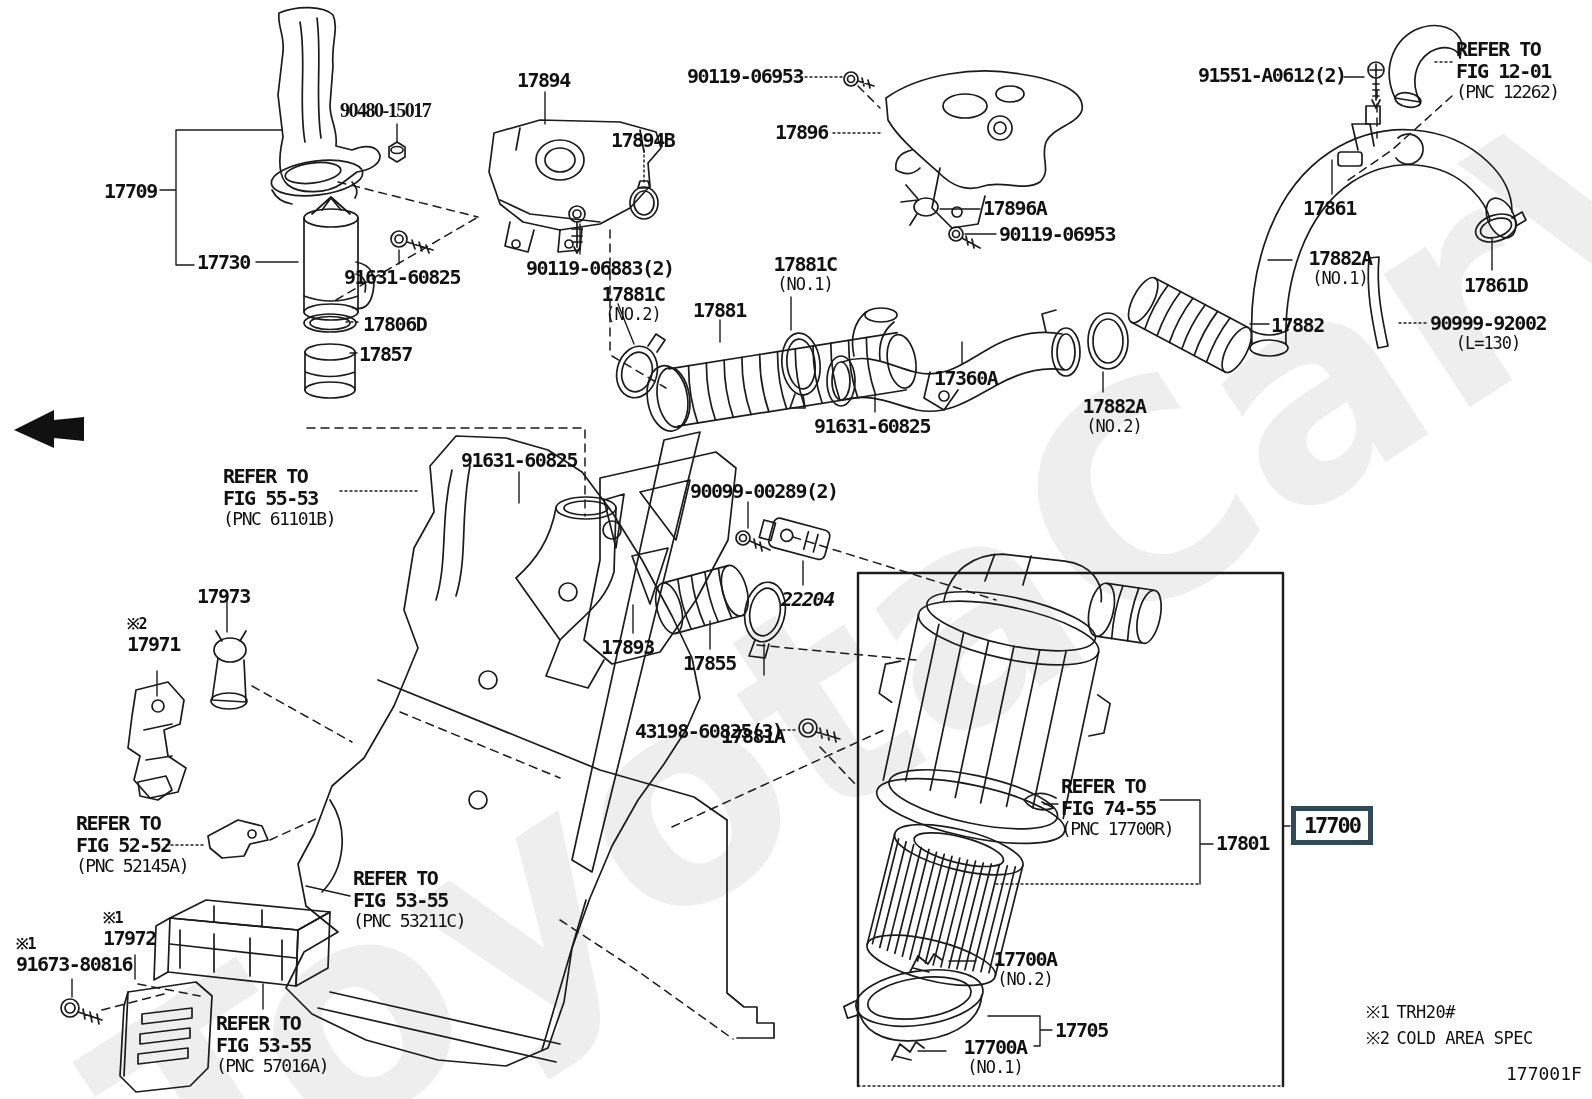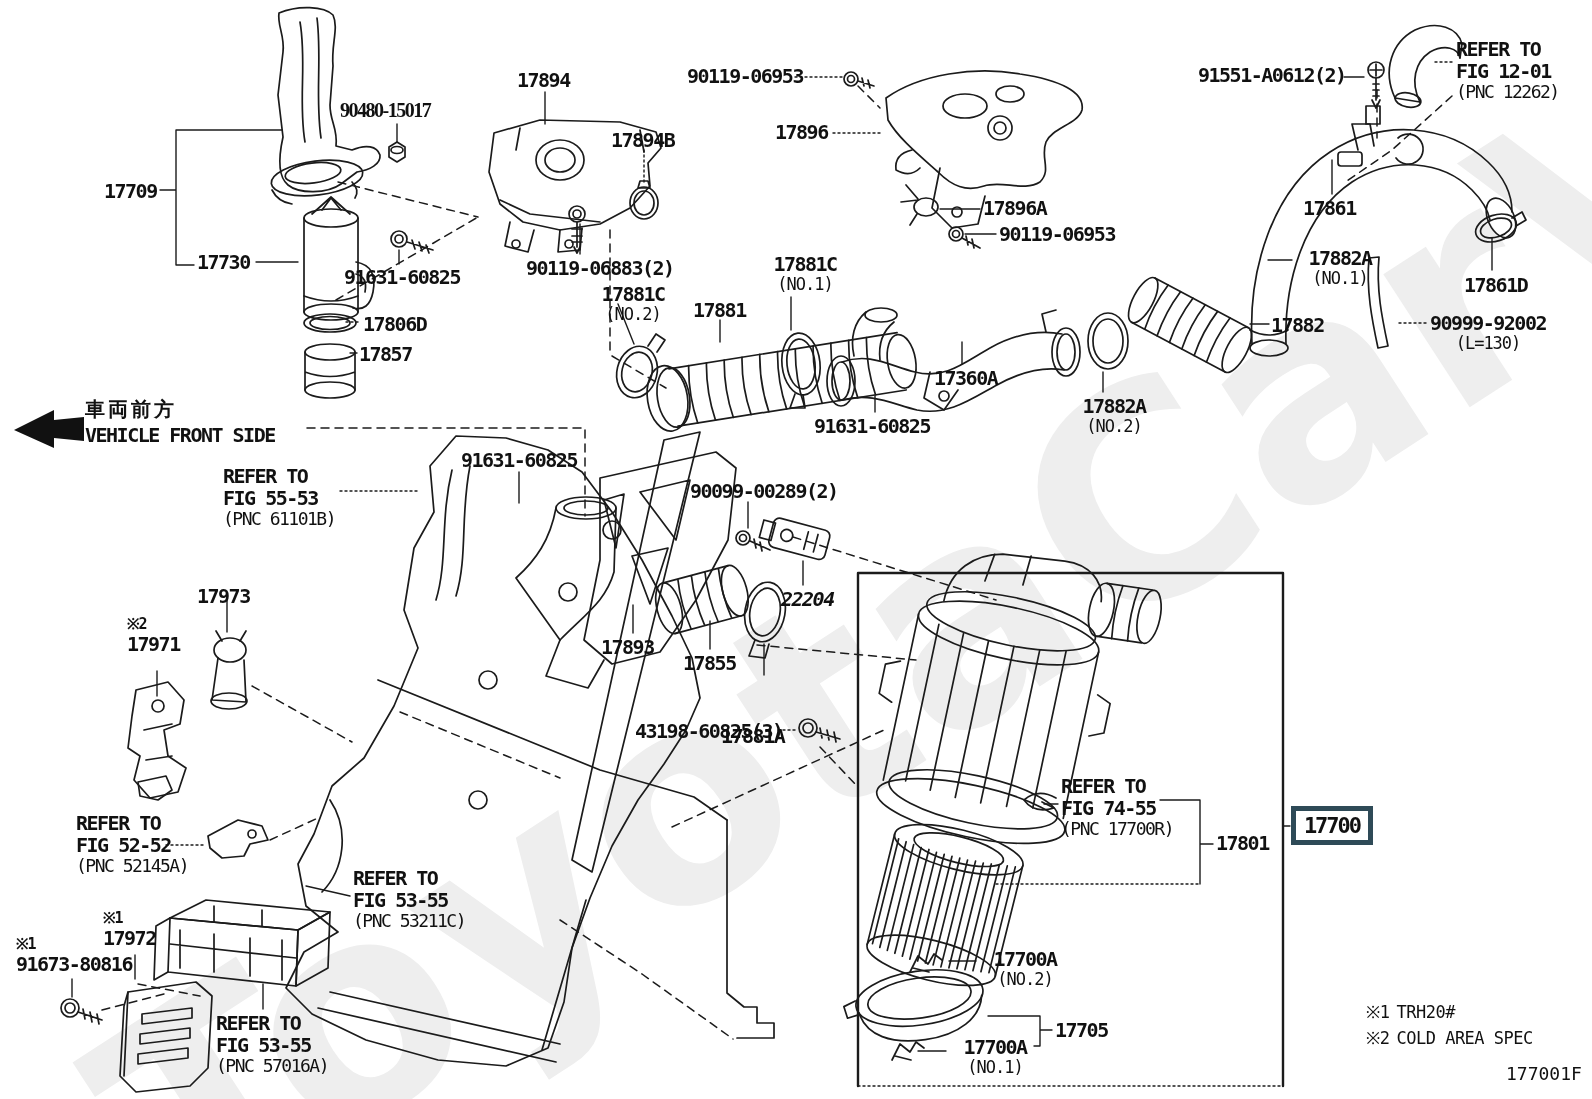--- a/index.html
+++ b/index.html
@@ -479,24 +479,20 @@
       <div class="lbl" style="left: 216px; top: 1012px;"><span class="r">REFER TO</span><span class="r">FIG 53-55</span><span class="p">(PNC 57016A)</span></div>
       <div class="lbl" style="left: 1061px; top: 775px;"><span class="r">REFER TO</span><span class="r">FIG 74-55</span><span class="p">(PNC 17700R)</span></div>
       <div class="lbl" style="left: 1216px; top: 832px;"><span class="n">17801</span></div>
       <div class="lbl center" style="left: 979px; top: 948px; width: 92px;"><span class="n">17700A</span><span class="s">(NO.2)</span></div>
       <div class="lbl" style="left: 1055px; top: 1019px;"><span class="n">17705</span></div>
       <div class="lbl center" style="left: 949px; top: 1036px; width: 92px;"><span class="n">17700A</span><span class="s">(NO.1)</span></div>
     </div>
 
   <div id="highlight-box" style="border-color: rgb(46, 74, 87);">17700</div>
 
-  <div class="front-marker">
-    <div class="jp">車両前方</div>
-    <div class="en">VEHICLE FRONT SIDE</div>
-  </div>
 
   <div class="note" id="note-1">
     <span class="mark">※1</span><span class="txt">TRH20#</span>
   </div>
   <div class="note" id="note-2">
     <span class="mark">※2</span><span class="txt">COLD AREA SPEC</span>
   </div>
 
   <div id="footer-code">177001F</div>
 

